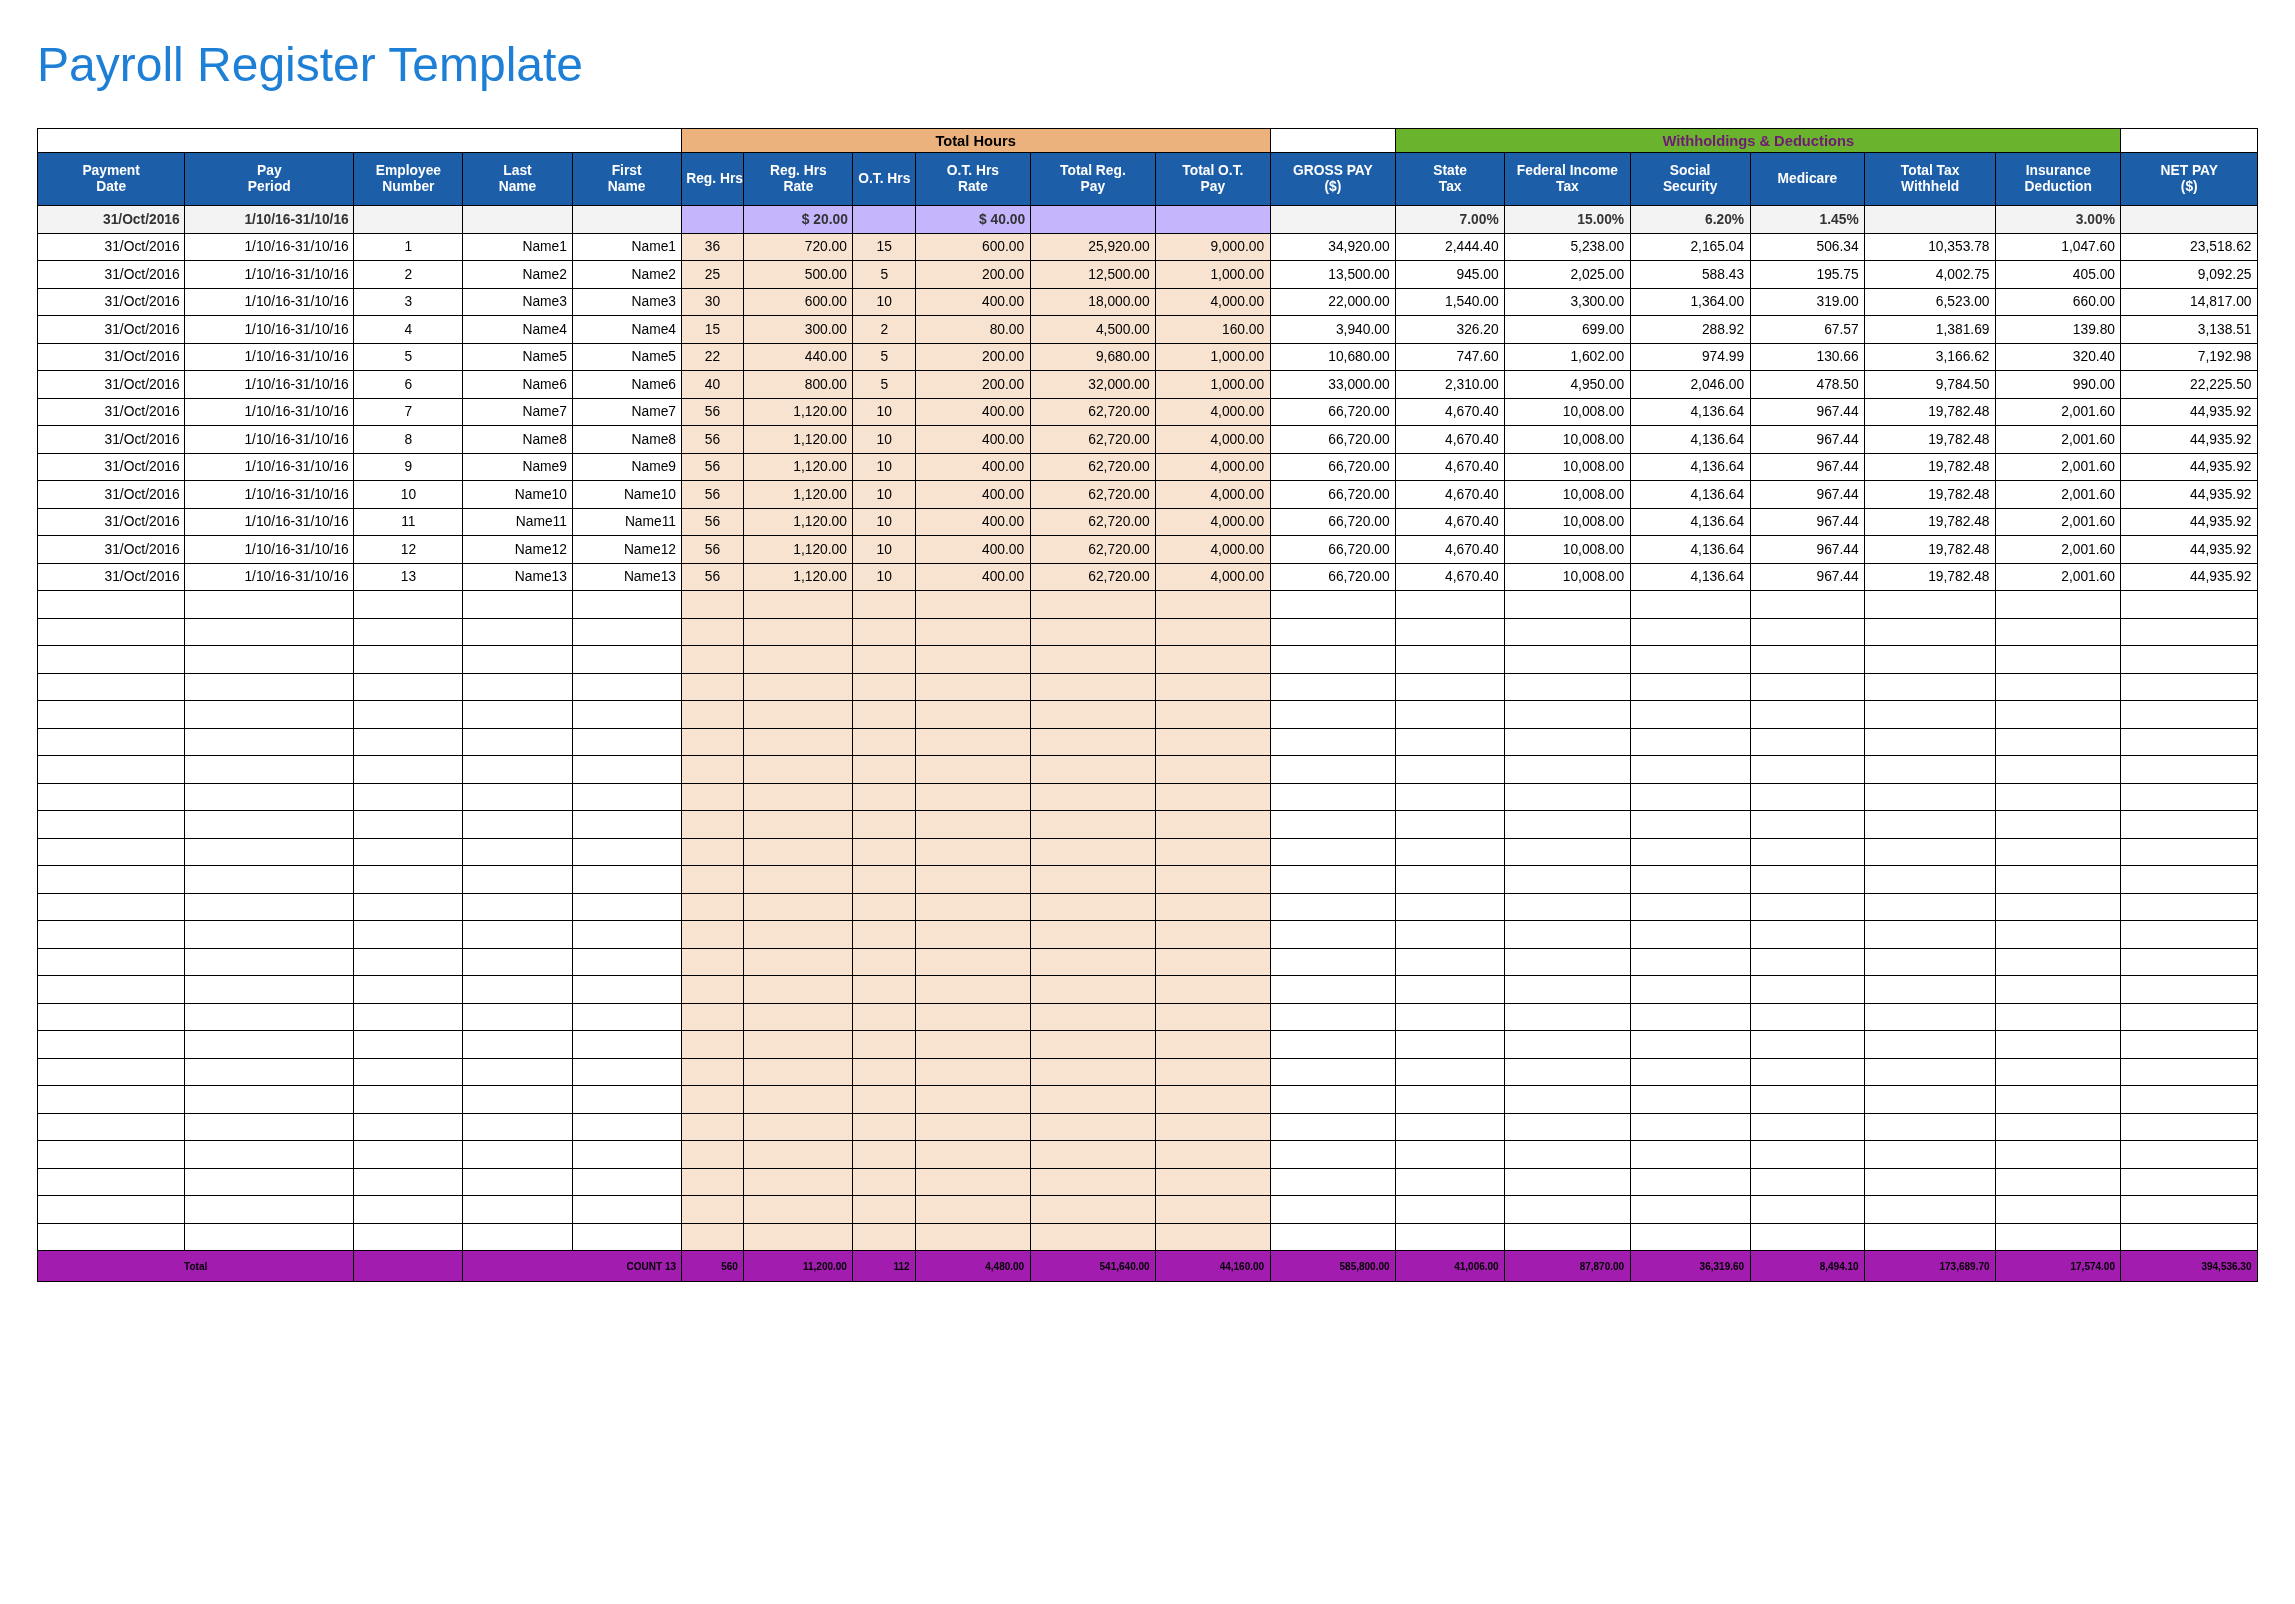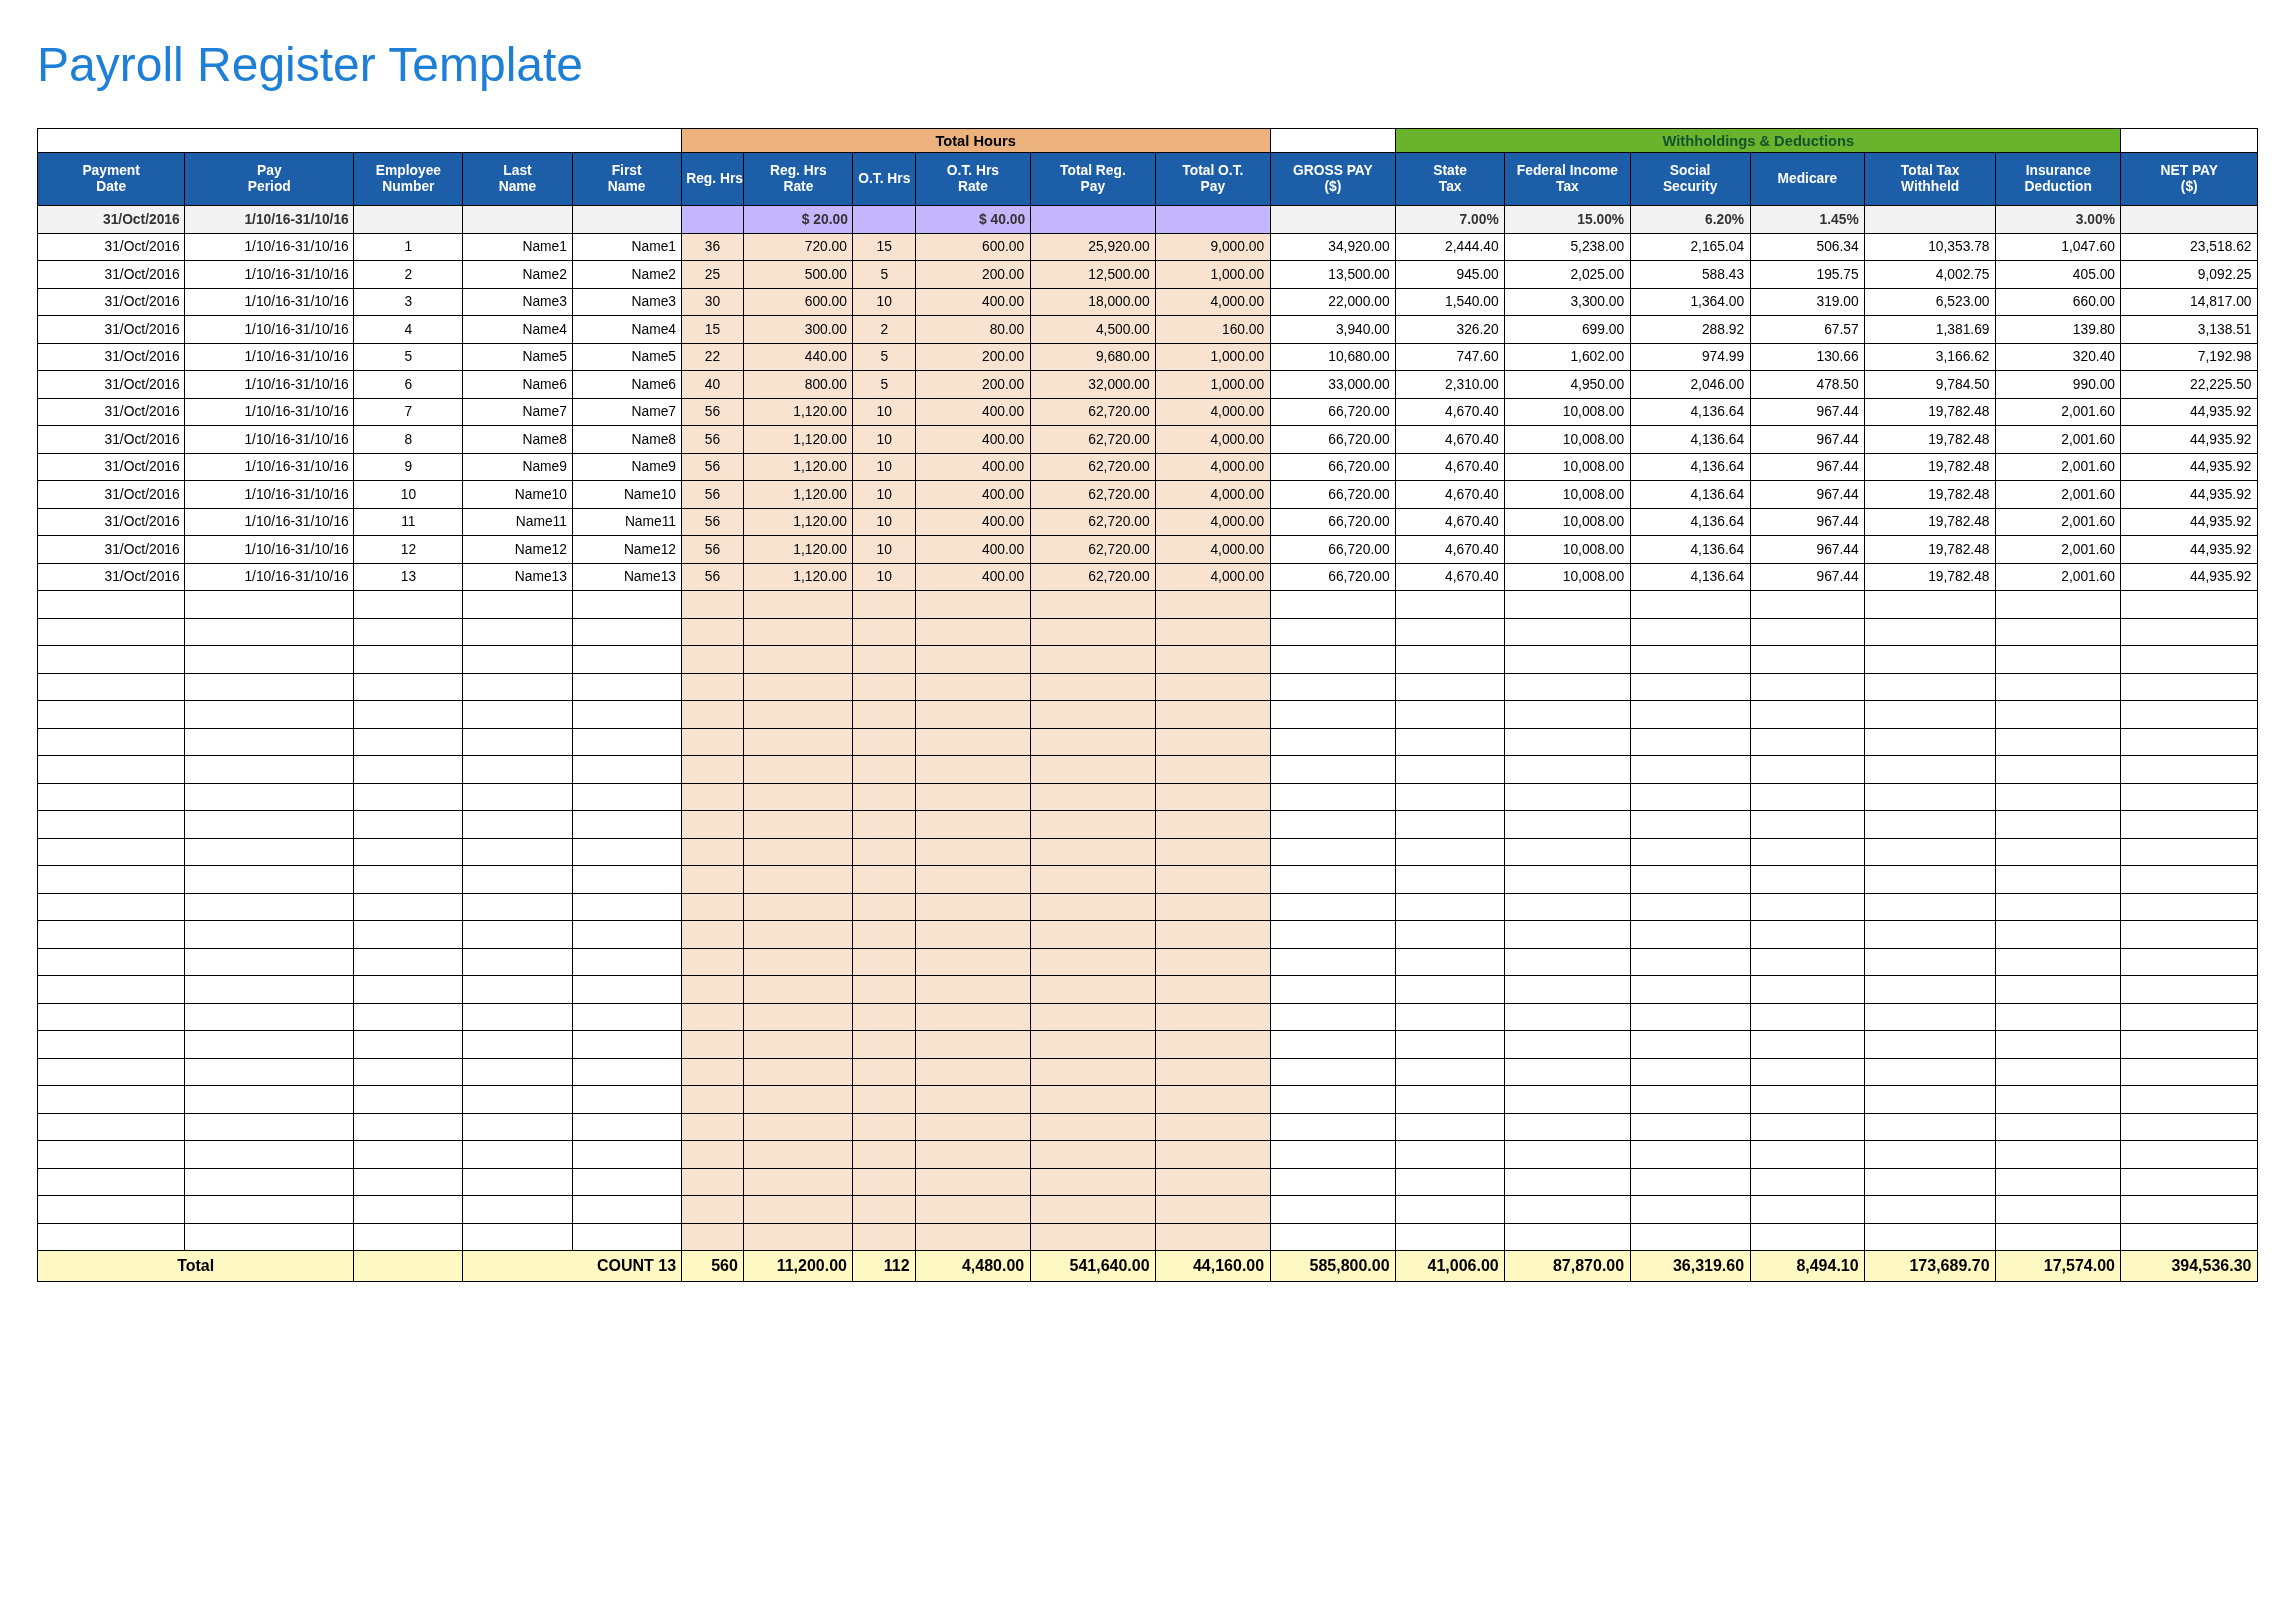--- a/index.html
+++ b/index.html
@@ -32,21 +32,21 @@
   }
   .group-row td {
     font-weight: bold;
     text-align: center;
     font-size: 14.7px;
     height: 24px;
     padding: 1.8px;
   }
   .group-empty { background: #fff; border-top: 1.8px solid #000; }
   .group-hours { background: #ecb27e; }
-  .group-withhold { background: #6ab32d; color: #14532d; }
+  .group-withhold { background: #6ab32d; color: #701a75; }
   .group-net { background: #fff; border-top: 1.8px solid #000; }
   .header-row th {
     background: #1d5ea8;
     color: #fff;
     font-weight: bold;
     text-align: center;
     font-size: 13.8px;
     height: 53px;
     vertical-align: middle;
     line-height: 1.15;
@@ -58,25 +58,25 @@
     height: 27.5px;
   }
   .rate-row .peach { background: #c4b5fd; }
   .data-row td { height: 27.5px; }
   .empty-row td { height: 27.5px; }
   .peach { background: #f8e3d0; }
   .ralign { text-align: right; padding-right: 5.5px; }
   .calign { text-align: center; }
   .lalign { text-align: right; padding-left: 5.5px; }
   .total-row td {
-    background: #fef9c3;
+    background: #a21caf;
     color: #000;
     font-weight: bold;
     height: 31px;
-    font-size: 16px;
+    font-size: 10px;
   }
   .outer-border { border: 1.8px solid #000; margin-top: 36px; }
   col.c-date { width: 5.4%; }
   col.c-period { width: 6.2%; }
   col.c-emp { width: 4.0%; }
   col.c-name { width: 4.0%; }
   col.c-fname { width: 4.0%; }
   col.c-rh { width: 2.3%; }
   col.c-rhr { width: 4.0%; }
   col.c-oth { width: 2.3%; }

